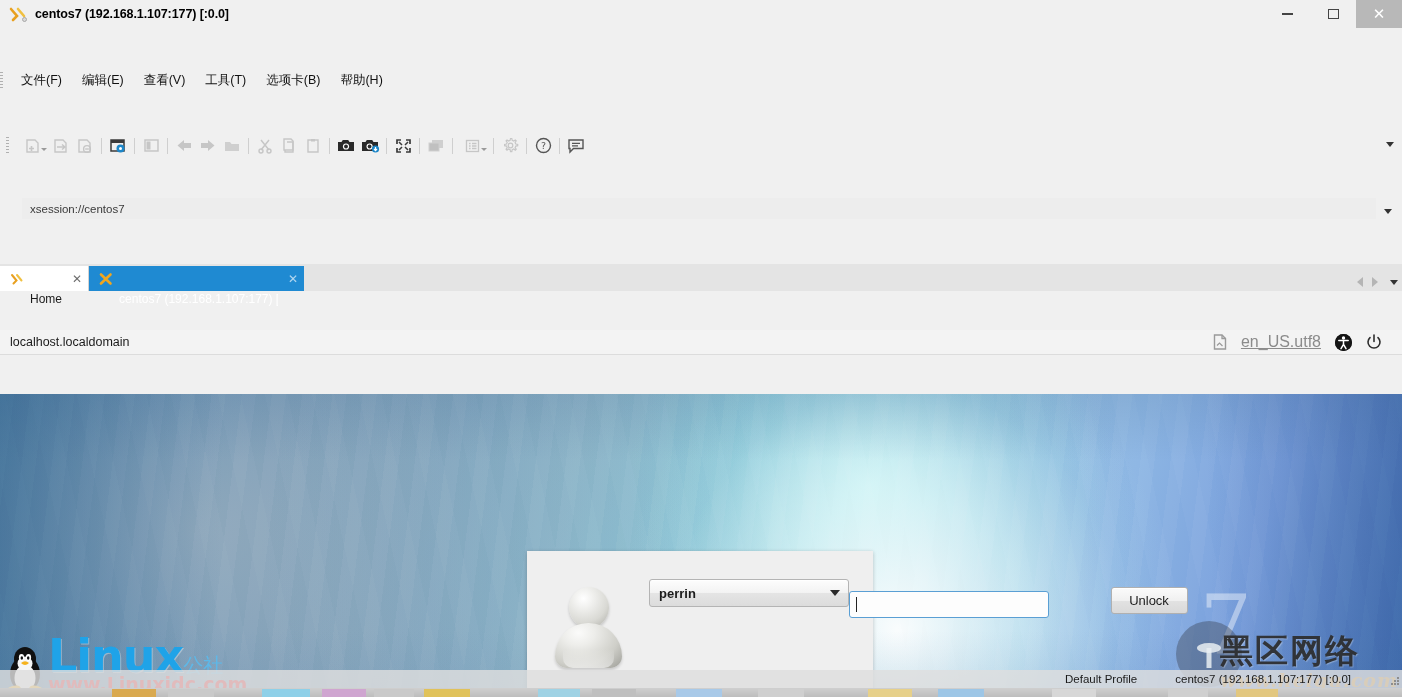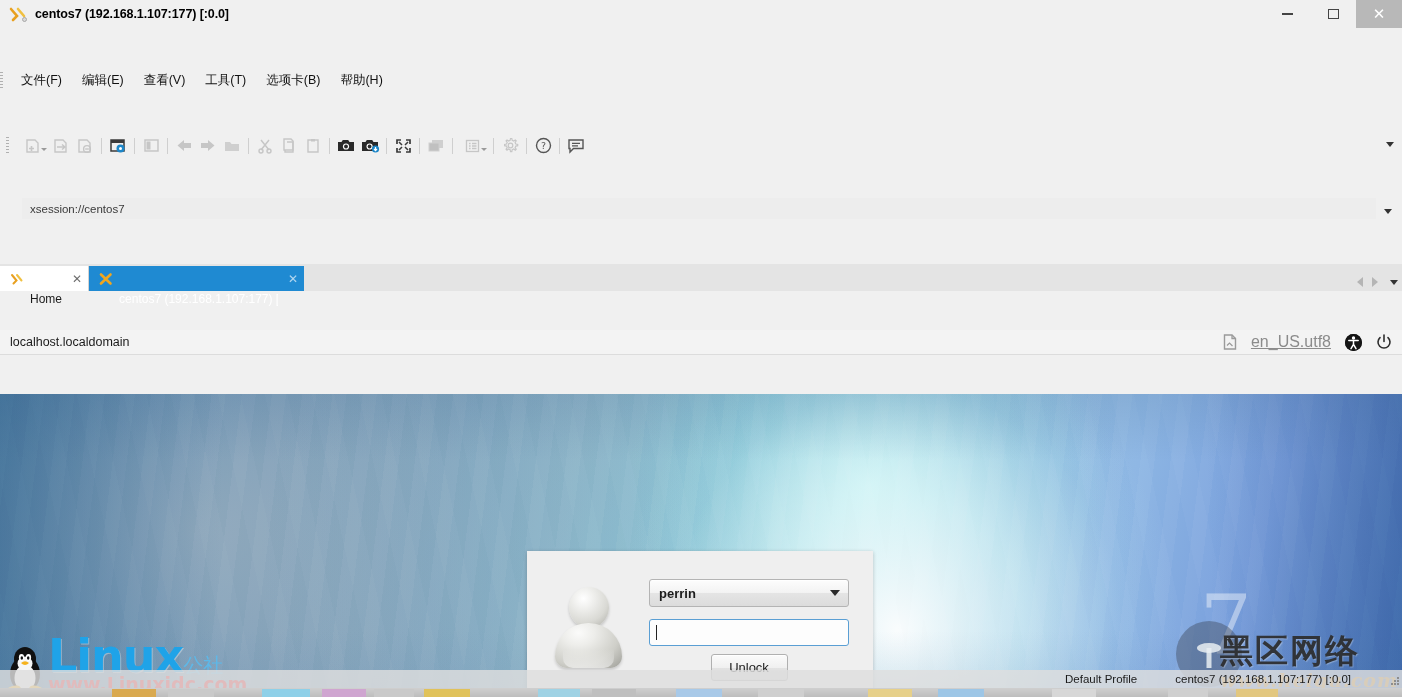--- a/index.html
+++ b/index.html
@@ -138,21 +138,21 @@
   .nav-arrow-l { width:0;height:0;border-top:5px solid transparent;border-bottom:5px solid transparent;border-right:6px solid #b5b5b5; }
   .nav-arrow-r { width:0;height:0;border-top:5px solid transparent;border-bottom:5px solid transparent;border-left:6px solid #b5b5b5; }
   .nav-caret { width:0;height:0;border-left:4px solid transparent;border-right:4px solid transparent;border-top:5px solid #333; margin-left:3px; }
 
   
   .hostbar {
     height: 25px; flex: 0 0 25px;
     background: #f3f3f3;
     border-bottom: 1px solid #dcdcdc;
     display: flex; align-items: center;
-    padding: 0 10px 0 10px;
+    padding: 0 20px 0 10px;
     position: relative;
   }
   .hostname { font-size: 12.5px; color: #1a1a1a; }
   .hostbar-right {
     margin-left: auto; display: flex; align-items: center; gap: 14px;
   }
   .locale { font-size: 16px; color: #8b8b8b; text-decoration: underline; }
   .ico-doc { width: 14px; height: 16px; position: relative; }
   .ico-access {
     width: 17px; height: 17px; border-radius: 50%;
@@ -214,21 +214,21 @@
     border-radius: 34px 34px 12px 12px;
     background: radial-gradient(ellipse at 35% 22%, #fbfbfa 0%, #ededea 26%, #cecec8 66%, #9d9d97 100%);
     box-shadow: 0 2px 3px rgba(0,0,0,0.16);
   }
   .av-body::after {
     content:""; position:absolute; left: 8px; bottom: 0; width: 51px; height: 19px;
     background: linear-gradient(180deg, rgba(255,255,255,0.0), rgba(255,255,255,0.55));
     border-radius: 0 0 10px 10px;
   }
 
-  .fields { flex: 1; display: flex; flex-direction: column; }
+  .fields { flex: 1; display: flex; flex-direction: row; }
   .userselect {
     height: 28px; width: 200px;
     background: linear-gradient(180deg, #fdfdfd 0%, #f3f3f3 48%, #e4e4e4 52%, #dcdcdc 100%);
     border: 1px solid #b4b4b4; border-radius: 3px;
     display: flex; align-items: center;
     padding: 0 8px 0 9px;
     font-size: 13px; font-weight: bold; color: #1c1c1c;
     box-shadow: inset 0 1px 0 rgba(255,255,255,.9);
   }
   .userselect .sel-caret {

